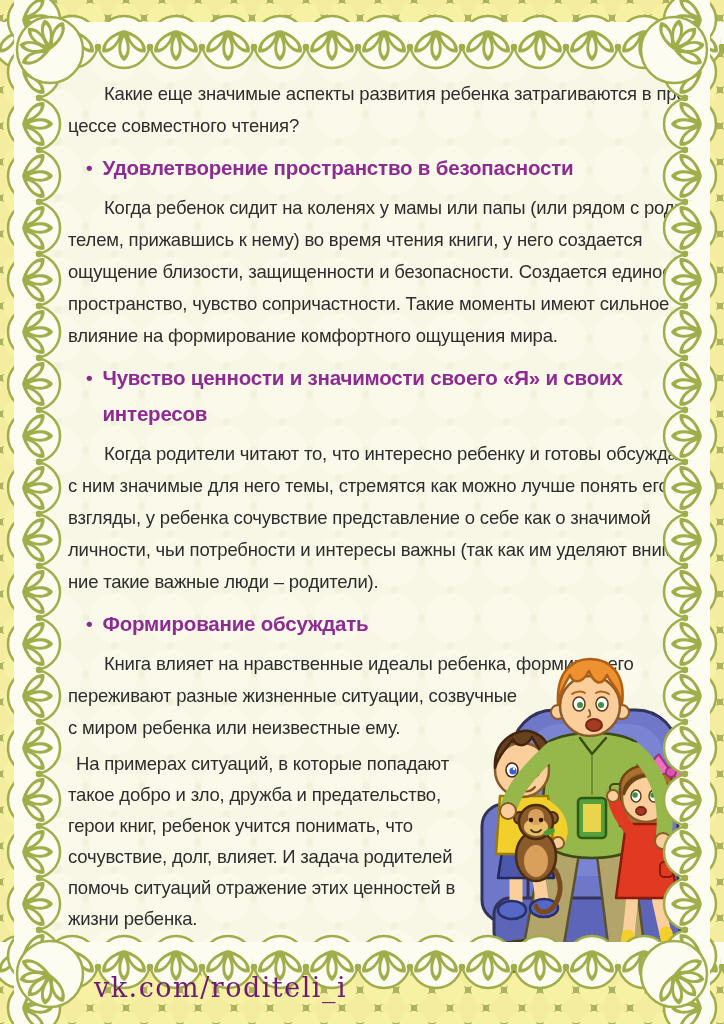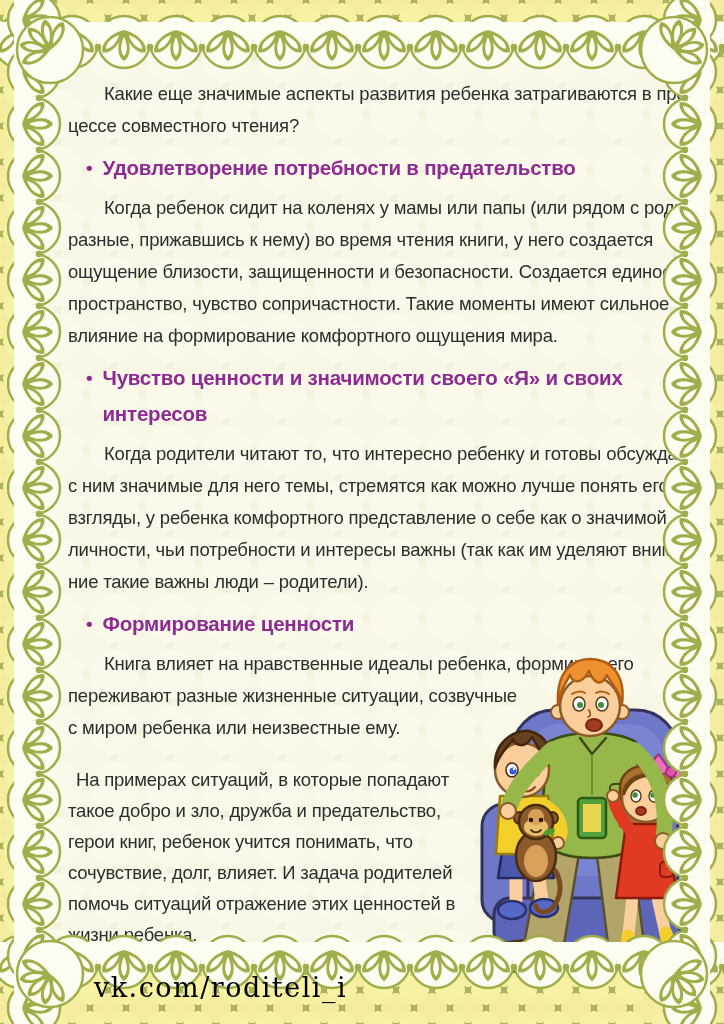--- a/index.html
+++ b/index.html
@@ -40,21 +40,21 @@
     display:flex;gap:10px;align-items:flex-start;
     color:#8e2b93;font-weight:bold;font-size:20.5px;letter-spacing:-0.2px;
     margin:8px 0 6px 18px;
   }
   .heading .line{height:36px;line-height:36px;white-space:nowrap;}
   .bullet{line-height:36px;font-size:19px;}
   .illu{position:absolute;left:424px;top:646px;width:272px;height:336px;z-index:2;}
   .watermark{
     position:absolute;left:94px;top:972px;z-index:6;
     font-family:"DejaVu Serif","Liberation Serif",serif;
-    font-size:27px;color:#000000;letter-spacing:1.5px;
+    font-size:27px;color:#701a75;letter-spacing:1.5px;
   }
 </style>
 </head>
 <body>
 
 <div class="panel"></div>
 
 <svg class="lace" viewBox="0 0 724 1024" xmlns="http://www.w3.org/2000/svg">
   <defs>
     <path id="petalO" d="M0,0 C-8,13 -7,27 0,31 C7,27 8,13 0,0 Z"></path>
@@ -120,58 +120,58 @@
 
 <div class="textflow">
   <div class="para first-indent">
       <div class="line">Какие еще значимые аспекты развития ребенка затрагиваются в про -</div>
       <div class="line">цессе совместного чтения?</div>
     </div>
 
   <div class="heading">
     <span class="bullet">•</span>
     <div>
-        <div class="line">Удовлетворение потребности в предательство</div>
+        <div class="line">Удовлетворение пространство в безопасности</div>
       </div>
   </div>
   <div class="para first-indent">
       <div class="line">Когда ребенок сидит на коленях у мамы или папы (или рядом с роди-</div>
-      <div class="line">разные, прижавшись к нему) во время чтения книги, у него создается</div>
+      <div class="line">телем, прижавшись к нему) во время чтения книги, у него создается</div>
       <div class="line">ощущение близости, защищенности и безопасности. Создается единое</div>
       <div class="line">пространство, чувство сопричастности. Такие моменты имеют сильное</div>
       <div class="line">влияние на формирование комфортного ощущения мира.</div>
     </div>
 
   <div class="heading">
     <span class="bullet">•</span>
     <div>
         <div class="line">Чувство ценности и значимости своего «Я» и своих</div>
         <div class="line">интересов</div>
       </div>
   </div>
   <div class="para first-indent">
       <div class="line">Когда родители читают то, что интересно ребенку и готовы обсуждать</div>
       <div class="line">с ним значимые для него темы, стремятся как можно лучше понять его</div>
-      <div class="line">взгляды, у ребенка комфортного представление о себе как о значимой</div>
+      <div class="line">взгляды, у ребенка сочувствие представление о себе как о значимой</div>
       <div class="line">личности, чьи потребности и интересы важны (так как им уделяют внима-</div>
-      <div class="line">ние такие важны люди – родители).</div>
+      <div class="line">ние такие важные люди – родители).</div>
     </div>
 
   <div class="heading">
     <span class="bullet">•</span>
     <div>
-        <div class="line">Формирование ценности</div>
+        <div class="line">Формирование обсуждать</div>
       </div>
   </div>
   <div class="para first-indent">
       <div class="line">Книга влияет на нравственные идеалы ребенка, формируя его</div>
       <div class="line">переживают разные жизненные ситуации, созвучные</div>
       <div class="line">с миром ребенка или неизвестные ему.</div>
     </div>
-  <div class="para fi-sm tight" style="margin-top:20px">
+  <div class="para fi-sm tight" style="margin-top:4px">
       <div class="line">На примерах ситуаций, в которые попадают</div>
       <div class="line">такое добро и зло, дружба и предательство,</div>
       <div class="line">герои книг, ребенок учится понимать, что</div>
       <div class="line">сочувствие, долг, влияет. И задача родителей</div>
       <div class="line">помочь ситуаций отражение этих ценностей в</div>
       <div class="line">жизни ребенка.</div>
     </div>
 </div>
 
 <svg class="illu" viewBox="0 0 272 336" xmlns="http://www.w3.org/2000/svg">

